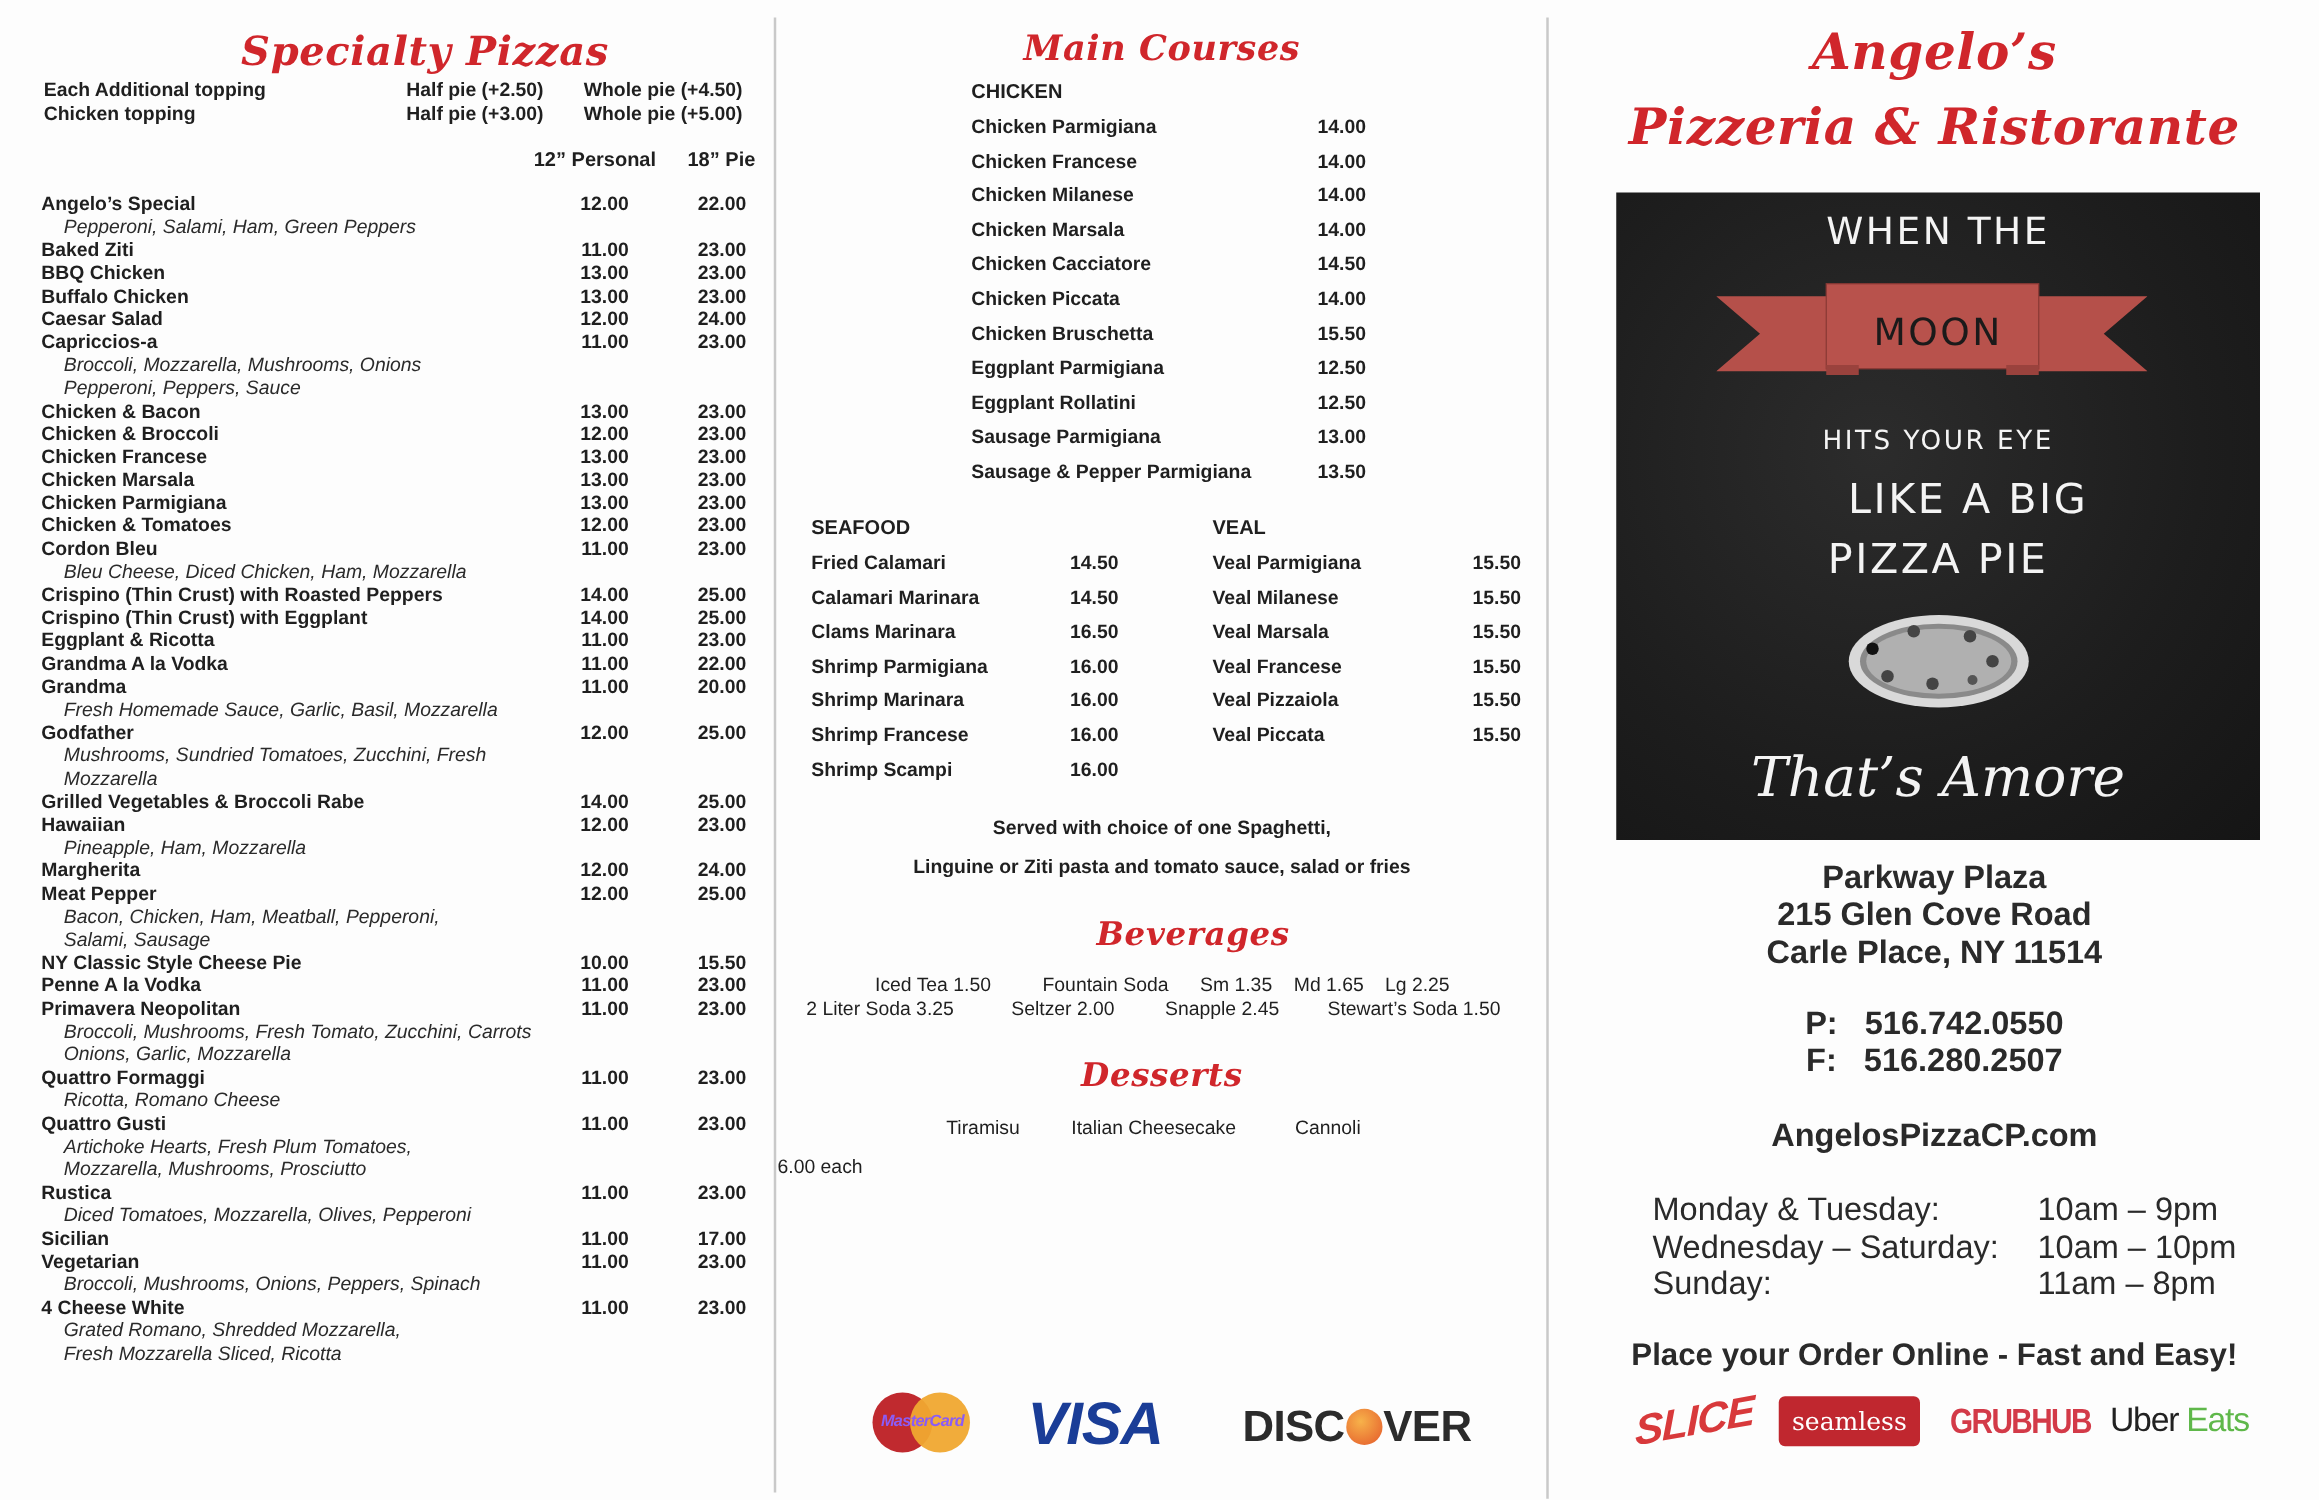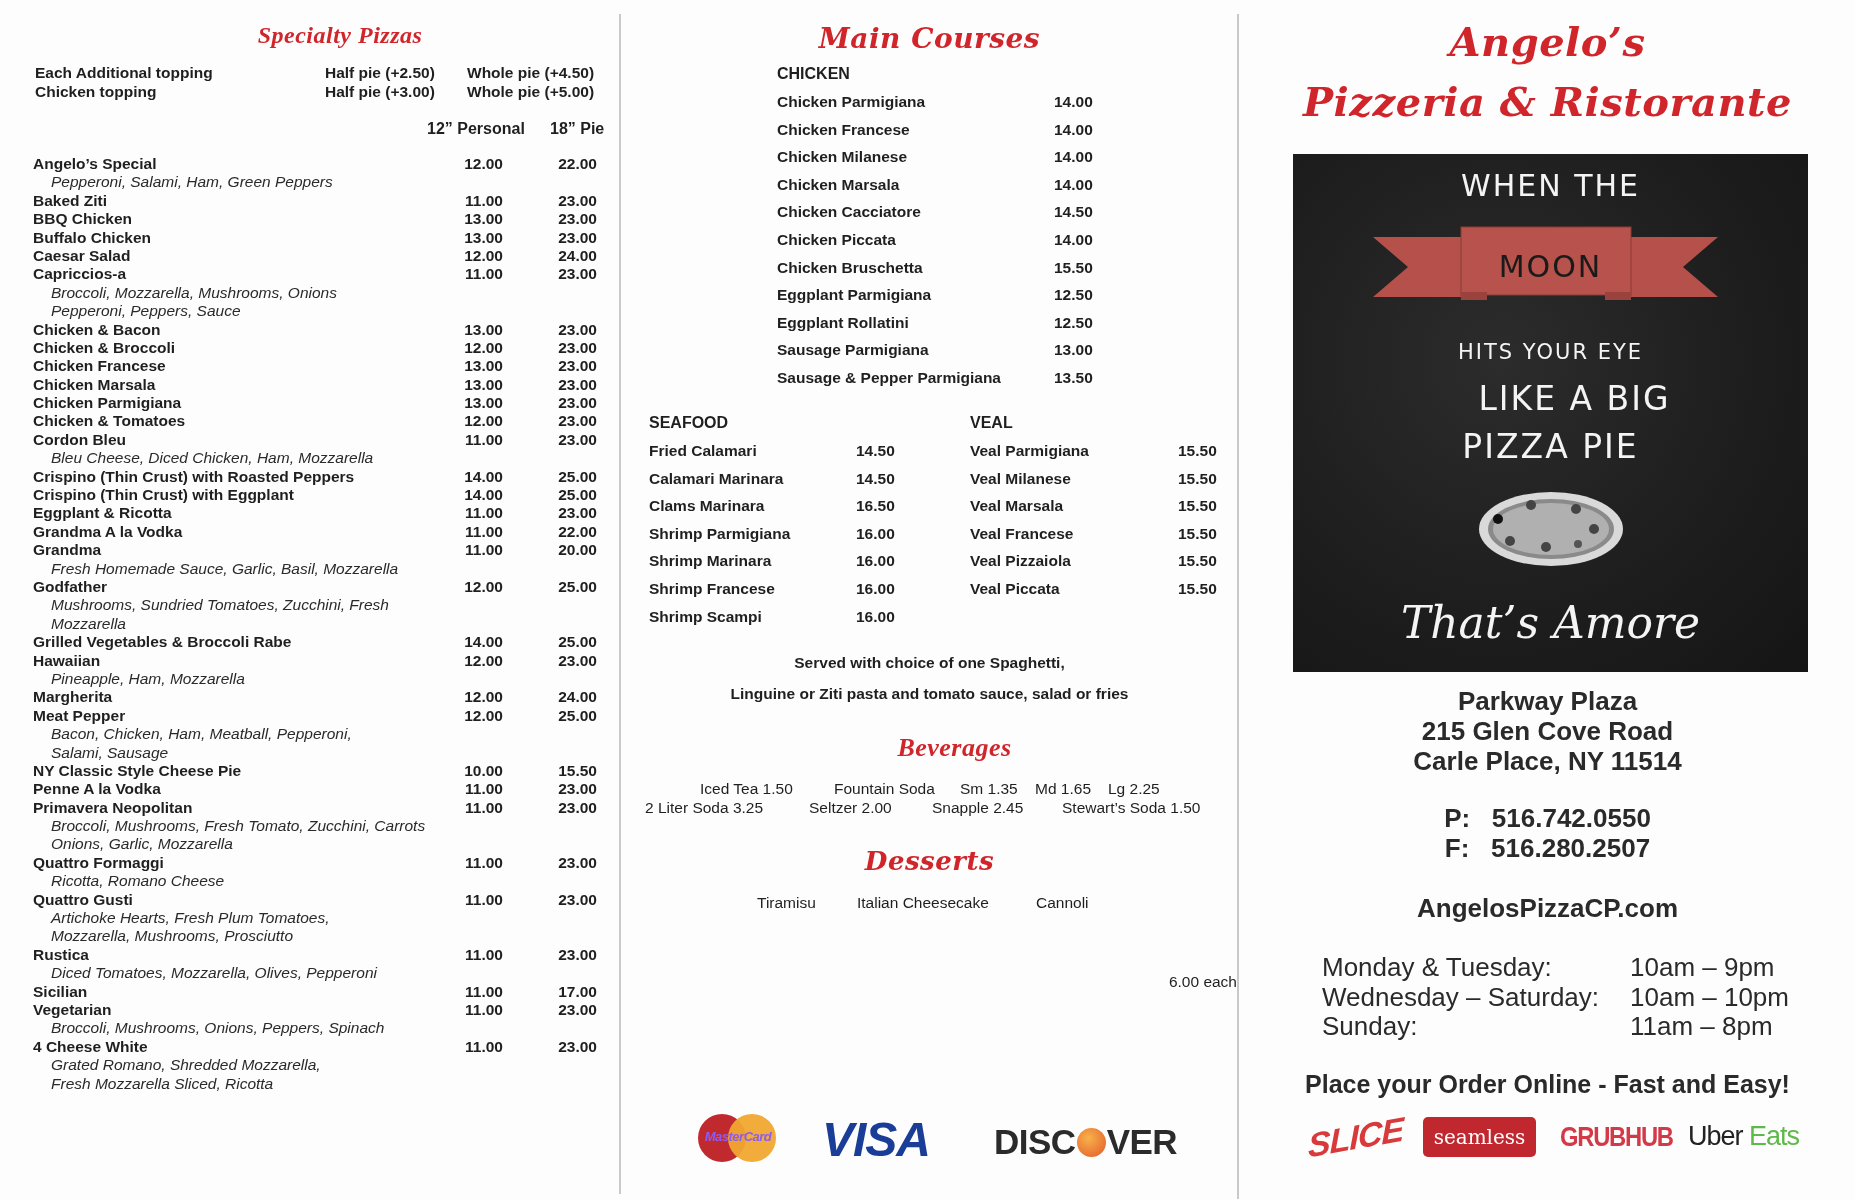--- a/index.html
+++ b/index.html
@@ -12,21 +12,21 @@
   #mid { left:622px; width:615px; }
   #right { left:1240px; width:615px; }
   .divider { position:absolute; top:14px; width:2px; background:#c9c9c9; }
   .script {
     font-family:"DejaVu Serif", serif; font-style:italic; color:#d0262b; font-weight:bold;
     position:absolute; text-align:center; letter-spacing:0.5px;
   }
   .abs { position:absolute; white-space:nowrap; }
 
   
-  #left .title { left:0; width:680px; top:22px; font-size:24px;font-family:Liberation Serif, serif; }
+  #left .title { left:0; width:680px; top:22px; font-size:32px; }
   .topping-row { position:absolute; left:35px; width:570px; font-size:15.5px; font-weight:bold; height:19px; }
   .topping-row .n { position:absolute; left:0; }
   .topping-row .h { position:absolute; left:290px; }
   .topping-row .w { position:absolute; left:432px; }
   .size-head { position:absolute; top:120px; font-size:16px; font-weight:bold; }
   #pizza-list { position:absolute; left:33px; top:155px; width:570px; }
   .pz { position:relative; height:18.4px; font-size:15.5px; line-height:18.4px; }
   .pz .name { font-weight:bold; position:absolute; left:0; }
   .pz .p12 { font-weight:bold; position:absolute; right:100px; }
   .pz .p18 { font-weight:bold; position:absolute; right:6px; }
@@ -368,36 +368,36 @@
       </div>
       <div class="mrow" style="left: 348px; top: 580px;">
         <span class="n">Veal Piccata</span>
         <span class="p" style="left:208px">15.50</span>
       </div>
     </div>
 
   <div class="note" style="top:654px">Served with choice of one Spaghetti,</div>
   <div class="note" style="top:685px">Linguine or Ziti pasta and tomato sauce, salad or fries</div>
 
-  <div class="script" style="left:0; width:665px; top:733px; font-size:26px;font-family:Liberation Serif, serif;">Beverages</div>
+  <div class="script" style="left:0; width:665px; top:733px; font-size:26px;">Beverages</div>
   <div class="bev" style="left:78px; top:780px">Iced Tea 1.50</div>
   <div class="bev" style="left:212px; top:780px">Fountain Soda</div>
   <div class="bev" style="left:338px; top:780px">Sm 1.35</div>
   <div class="bev" style="left:413px; top:780px">Md 1.65</div>
   <div class="bev" style="left:486px; top:780px">Lg 2.25</div>
   <div class="bev" style="left:23px; top:799px">2 Liter Soda 3.25</div>
   <div class="bev" style="left:187px; top:799px">Seltzer 2.00</div>
   <div class="bev" style="left:310px; top:799px">Snapple 2.45</div>
   <div class="bev" style="left:440px; top:799px">Stewart’s Soda 1.50</div>
 
   <div class="script" style="left:0; width:615px; top:846px; font-size:26px;">Desserts</div>
   <div class="bev" style="left:135px; top:894px">Tiramisu</div>
   <div class="bev" style="left:235px; top:894px">Italian Cheesecake</div>
   <div class="bev" style="left:414px; top:894px">Cannoli</div>
-  <div class="bev" style="left:0; width:615px; text-align:right; top:973px">6.00 each</div>
+  <div class="bev" style="left:0; width:615px; text-align:left; top:925px">6.00 each</div>
 
   <div class="cards">
     <div class="abs" style="left:76px; top:4px; width:80px; height:48px;">
       <div style="position:absolute; left:0; top:0; width:48px; height:48px; border-radius:50%; background:#c02a2f;"></div>
       <div style="position:absolute; left:30px; top:0; width:48px; height:48px; border-radius:50%; background:#f0a830; opacity:0.95;"></div>
       <div class="abs" style="left:-2px; top:15px; width:84px; text-align:center; font-size:13px; font-weight:bold; font-style:italic; color:#8b5cf6; letter-spacing:-0.5px;">MasterCard</div>
     </div>
     <div class="abs" style="left:200px; top:2px; font-size:48px; font-weight:bold; font-style:italic; color:#1a3d97; letter-spacing:-1px;">VISA</div>
     <div class="abs" style="left:372px; top:12px; font-size:35px; font-weight:bold; color:#2b2b2b; letter-spacing:-0.5px;">
       <span>DISC</span><span style="display:inline-block; width:29px; height:29px; border-radius:50%; background:radial-gradient(circle at 40% 35%, #f7b24a, #e4582a); vertical-align:-3px; margin:0 1px;"></span><span>VER</span>

